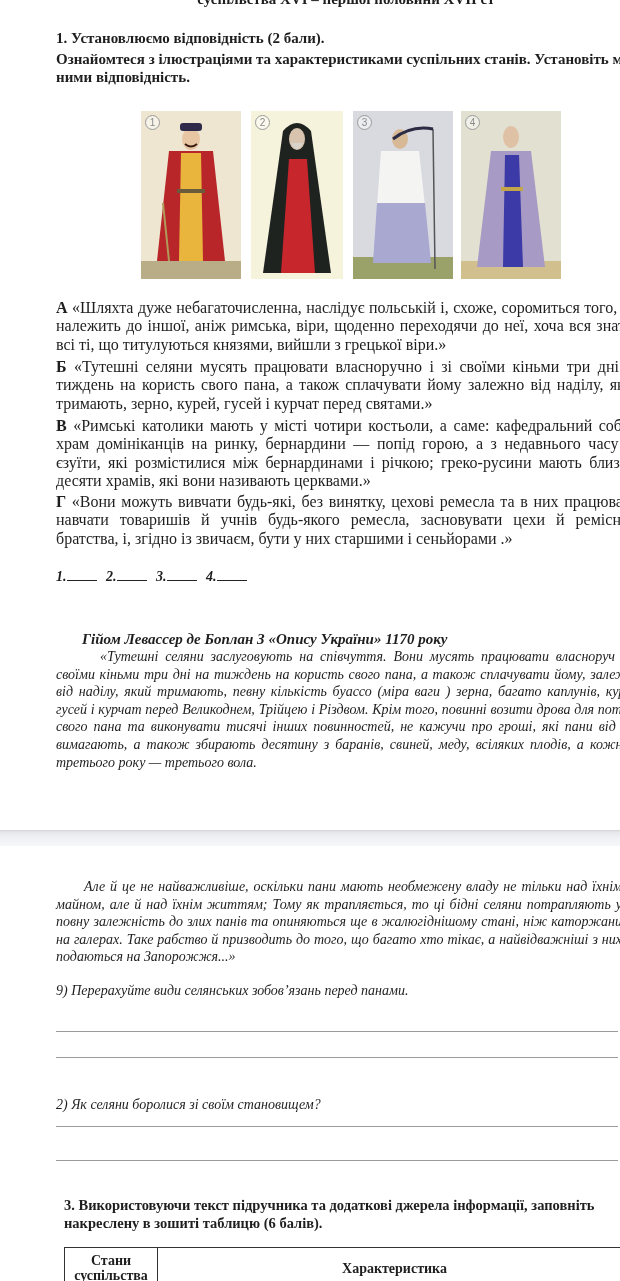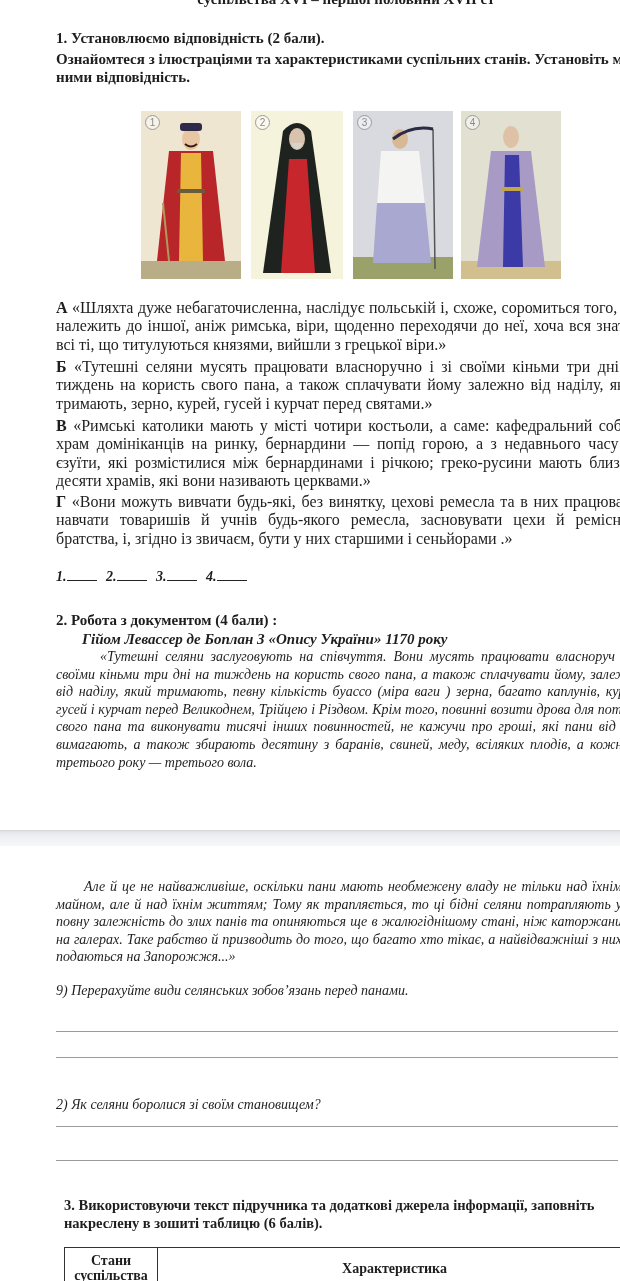--- a/index.html
+++ b/index.html
@@ -99,21 +99,20 @@
   <div class="para" style="top:417px;"><b>В</b> <span>«Римські католики мають у місті чотири костьоли, а саме: кафедральний собор, храм домініканців на ринку, бернардини — попід горою, а з недавнього часу — єзуїти, які розмістилися між бернардинами і річкою; греко-русини мають близько десяти храмів, які вони називають церквами.»</span></div>
   <div class="para" style="top:493px;"><b>Г</b> <span>«Вони можуть вивчати будь-які, без винятку, цехові ремесла та в них працювати, навчати товаришів й учнів будь-якого ремесла, засновувати цехи й ремісничі братства, і, згідно із звичаєм, бути у них старшими і сеньйорами .»</span></div>
 
   <div class="answers">
     <span>1.</span><span class="blank"></span>
     <span>2.</span><span class="blank"></span>
     <span>3.</span><span class="blank"></span>
     <span>4.</span><span class="blank"></span>
   </div>
 
-  <div class="h" style="top:611px;">2. Робота з документом (4 бали) :</div>
   <div class="h it" style="top:630px; left:46px;">Гійом Левассер де Боплан З «Опису України» 1170 року</div>
   <div class="para it" style="top:648px; text-indent:44px; font-size:14px; line-height:17.6px;">«Тутешні селяни заслуговують на співчуття. Вони мусять працювати власноруч і зі своїми кіньми три дні на тиждень на користь свого пана, а також сплачувати йому, залежно від наділу, який тримають, певну кількість буассо (міра ваги ) зерна, багато каплунів, курей, гусей і курчат перед Великоднем, Трійцею і Різдвом. Крім того, повинні возити дрова для потреб свого пана та виконувати тисячі інших повинностей, не кажучи про гроші, які пани від них вимагають, а також збирають десятину з баранів, свиней, меду, всіляких плодів, а кожного третього року — третього вола.</div>
 </div>
 
 <div id="page-gap"></div>
 
 <div class="page" id="page2">
   <div class="para it" style="top:32px; text-indent:28px; font-size:14px; line-height:17.6px; width:566px;">Але й це не найважливіше, оскільки пани мають необмежену владу не тільки над їхнім майном, але й над їхнім життям; Тому як трапляється, то ці бідні селяни потрапляють у повну залежність до злих панів та опиняються ще в жалюгіднішому стані, ніж каторжани на галерах. Таке рабство й призводить до того, що багато хто тікає, а найвідважніші з них подаються на Запорожжя...»</div>
 
   <div class="para it" style="top:136px; font-size:14px;">9) Перерахуйте види селянських зобов’язань перед панами.</div>

